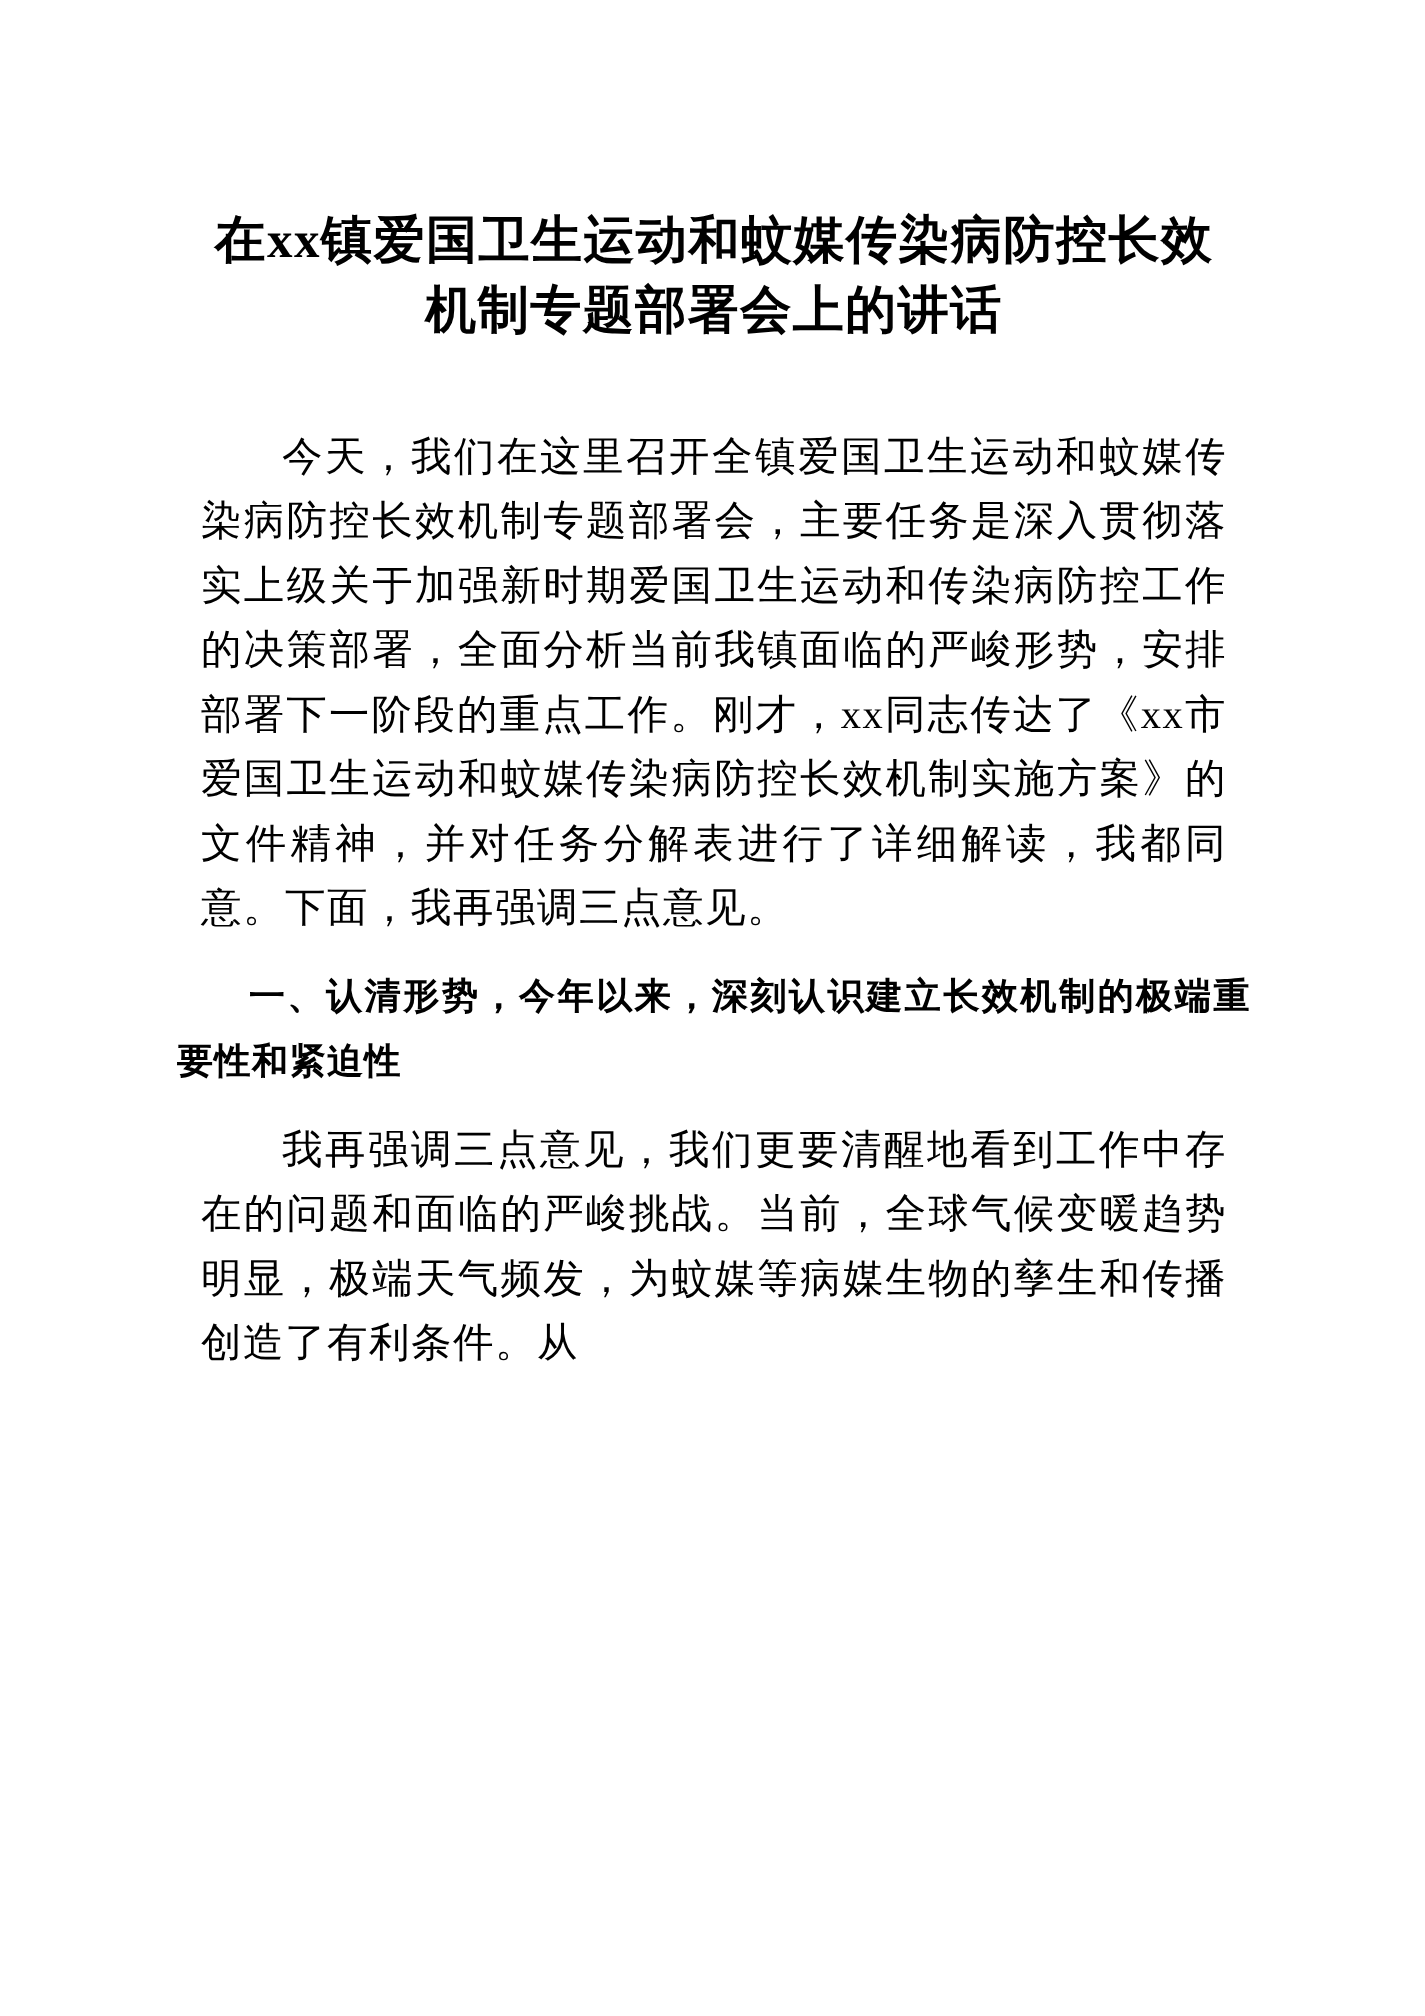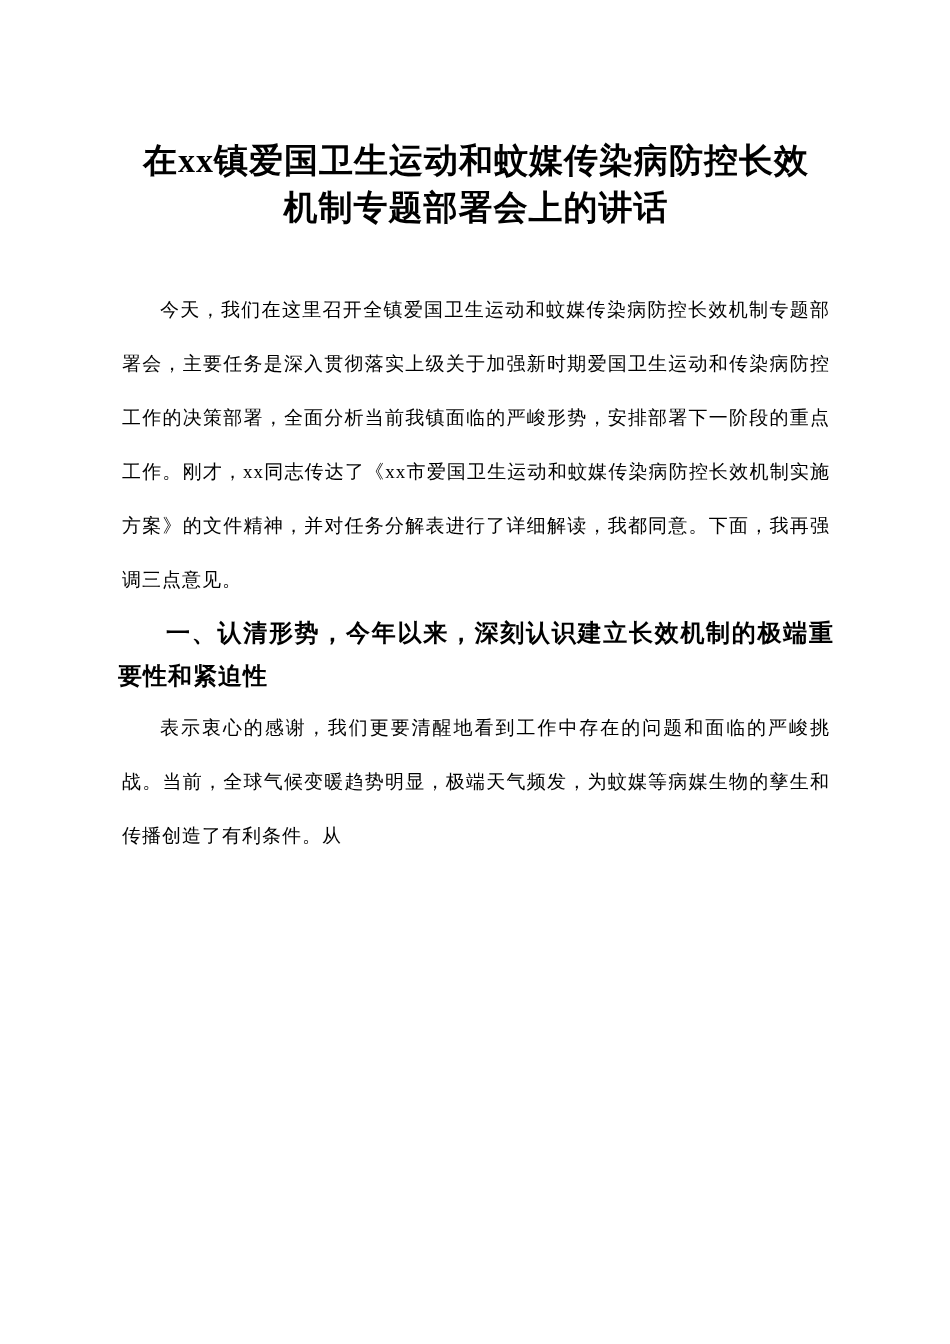--- a/index.html
+++ b/index.html
@@ -32,24 +32,24 @@
   .salutation {
     font-family: "Liberation Serif", "DejaVu Serif", serif;
     font-size: 24px;
     line-height: 43px;
     letter-spacing: 1px;
     margin: 0;
     text-align: justify;
   }
   .body-para {
     font-family: "Liberation Serif", "DejaVu Serif", serif;
-    font-size: 19px;
-    line-height: 54px;
+    font-size: 27px;
+    line-height: 43px;
     letter-spacing: 1px;
-    margin: 4px;
+    margin: 16px;
     text-align: justify;
     text-justify: inter-ideograph;
     text-indent: 2em;
   }
   .section-heading {
     font-family: "Liberation Sans", "DejaVu Sans", sans-serif;
     font-weight: 700;
     font-size: 24px;
     line-height: 43px;
     letter-spacing: 1px;
@@ -64,14 +64,14 @@
 
 <div class="page">
   <h1 class="doc-title">在xx镇爱国卫生运动和蚊媒传染病防控长效机制专题部署会上的讲话</h1>
 
 
   <p class="body-para">今天，我们在这里召开全镇爱国卫生运动和蚊媒传染病防控长效机制专题部署会，主要任务是深入贯彻落实上级关于加强新时期爱国卫生运动和传染病防控工作的决策部署，全面分析当前我镇面临的严峻形势，安排部署下一阶段的重点工作。刚才，xx同志传达了《xx市爱国卫生运动和蚊媒传染病防控长效机制实施方案》的文件精神，并对任务分解表进行了详细解读，我都同意。下面，我再强调三点意见。</p>
 
   <h2 class="section-heading">一、认清形势，今年以来，深刻认识建立长效机制的极端重要性和紧迫性</h2>
 
 
-  <p class="body-para">表示衷心的感谢，我们更要清醒地看到工作中存在的问题和面临的严峻挑战。当前，全球气候变暖趋势明显，极端天气频发，为蚊媒等病媒生物的孳生和传播创造了有利条件。从</p>
+  <p class="body-para">我再强调三点意见，我们更要清醒地看到工作中存在的问题和面临的严峻挑战。当前，全球气候变暖趋势明显，极端天气频发，为蚊媒等病媒生物的孳生和传播创造了有利条件。从</p>
 </div>
 
 </body></html>

